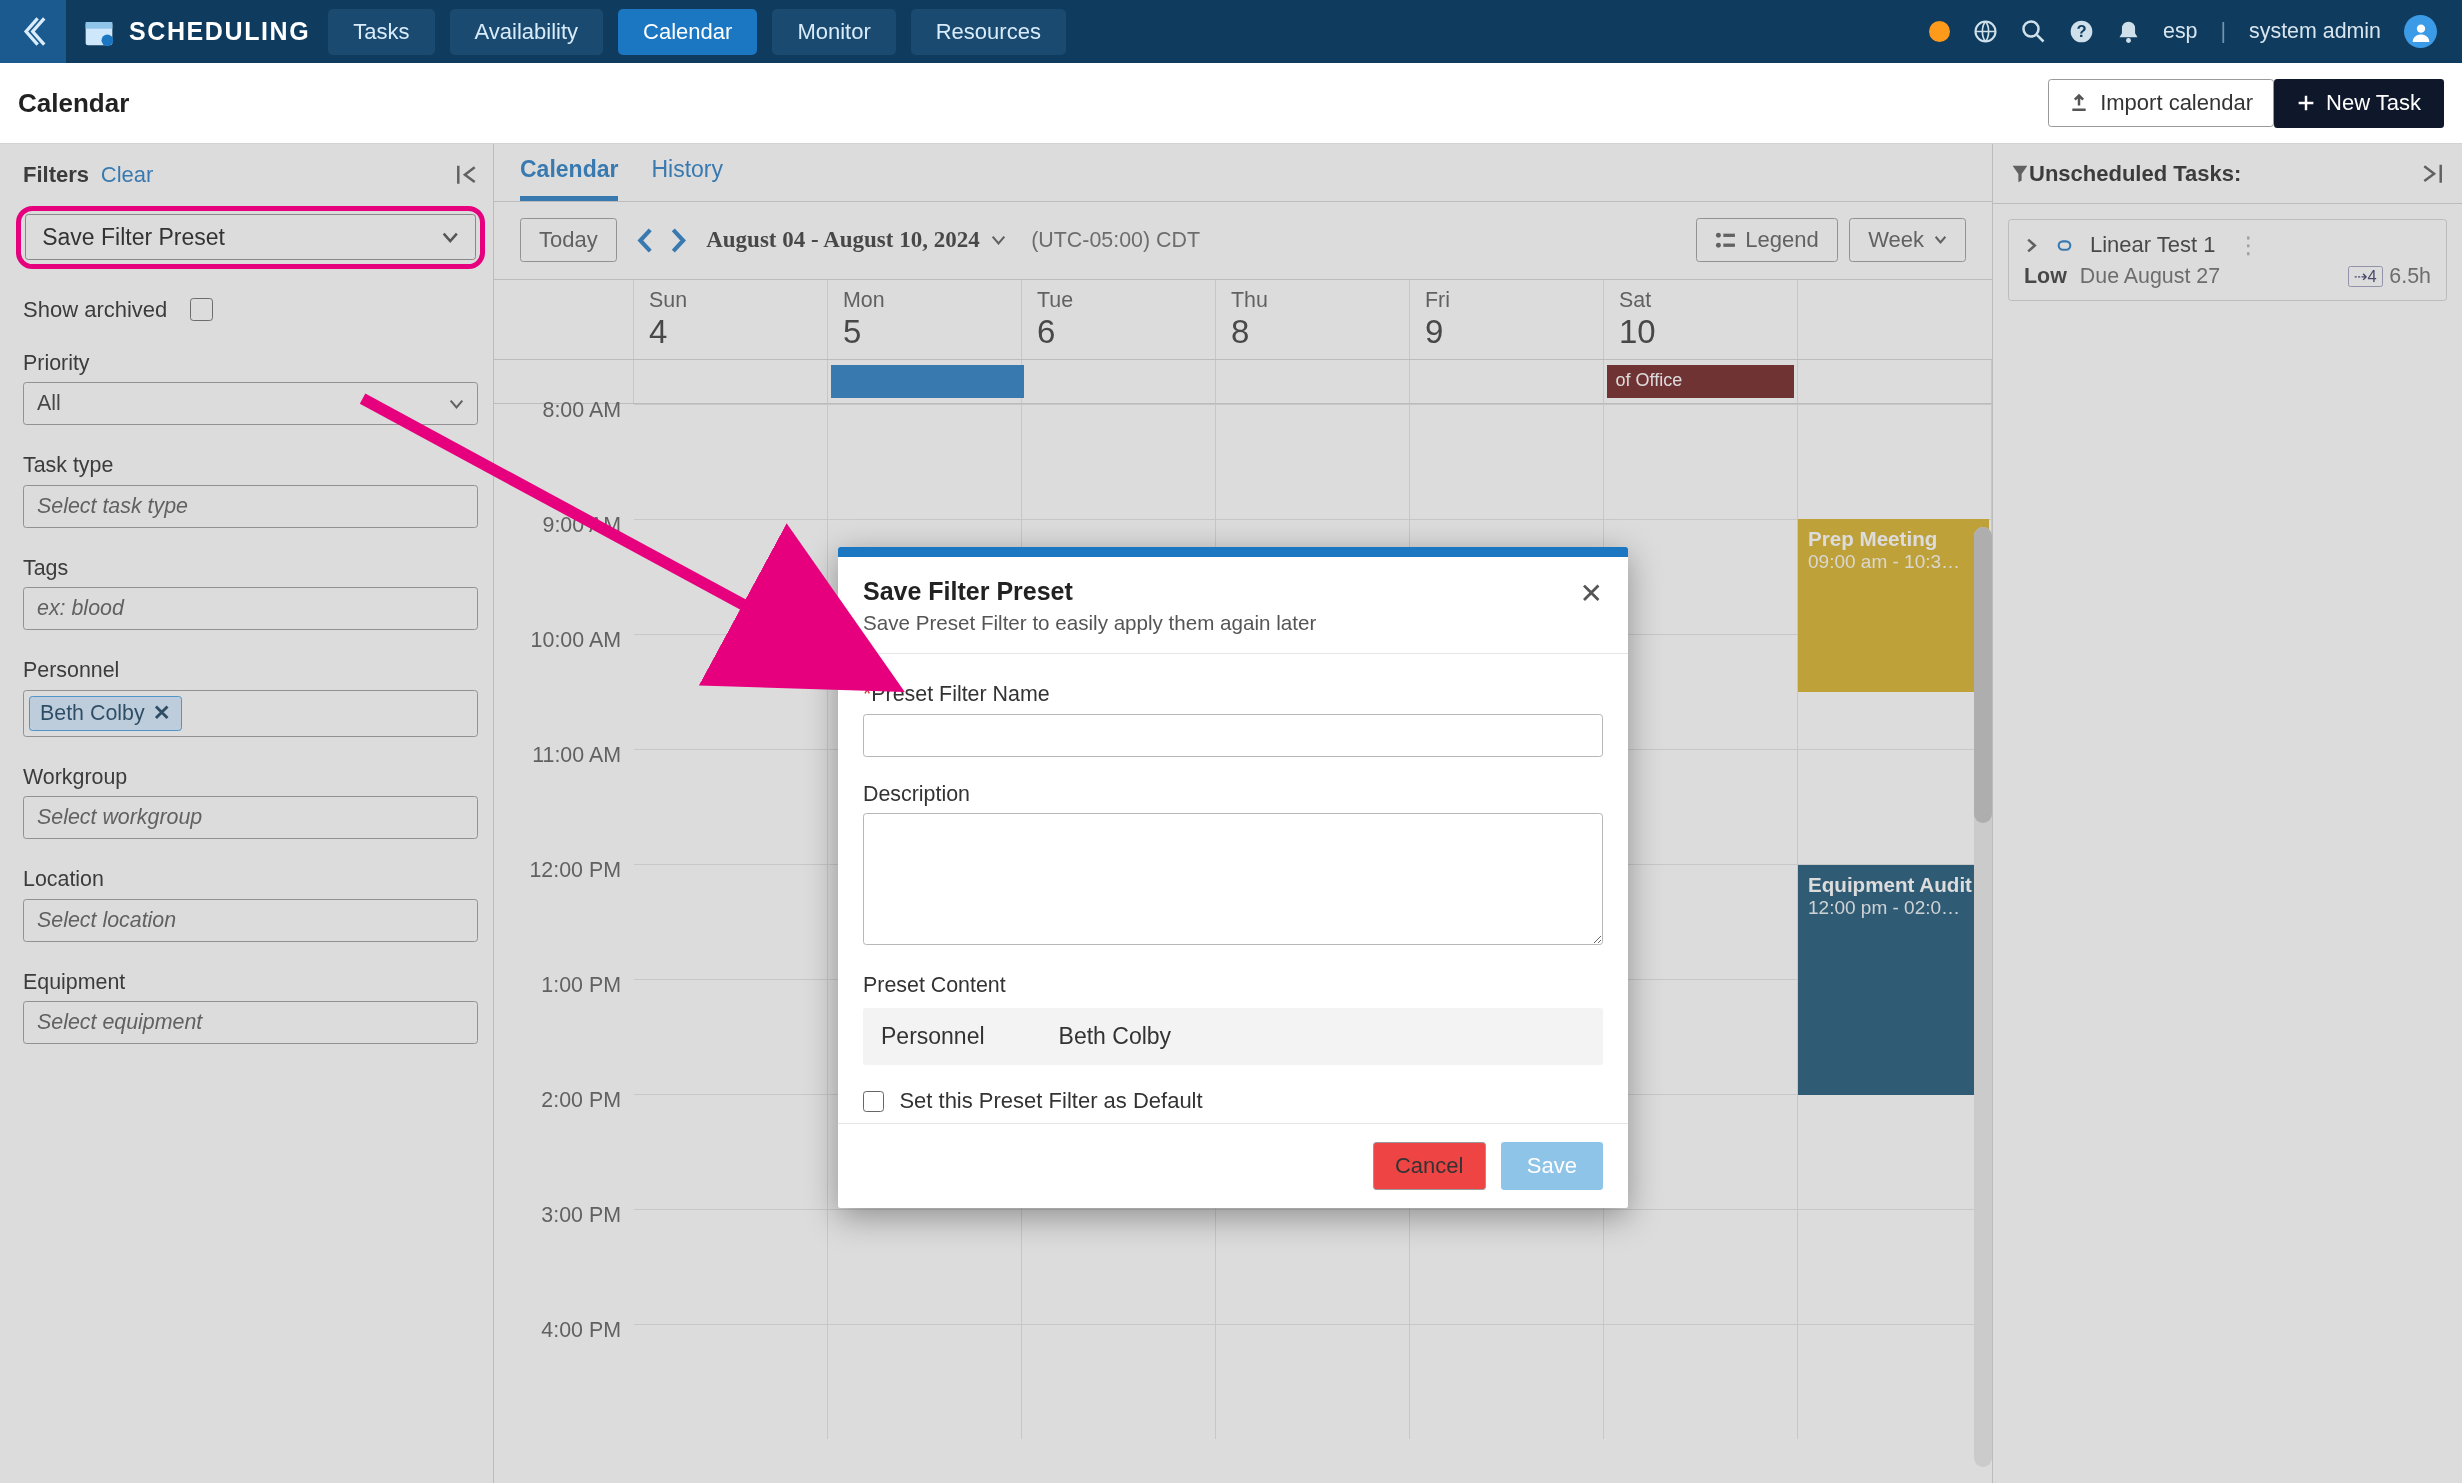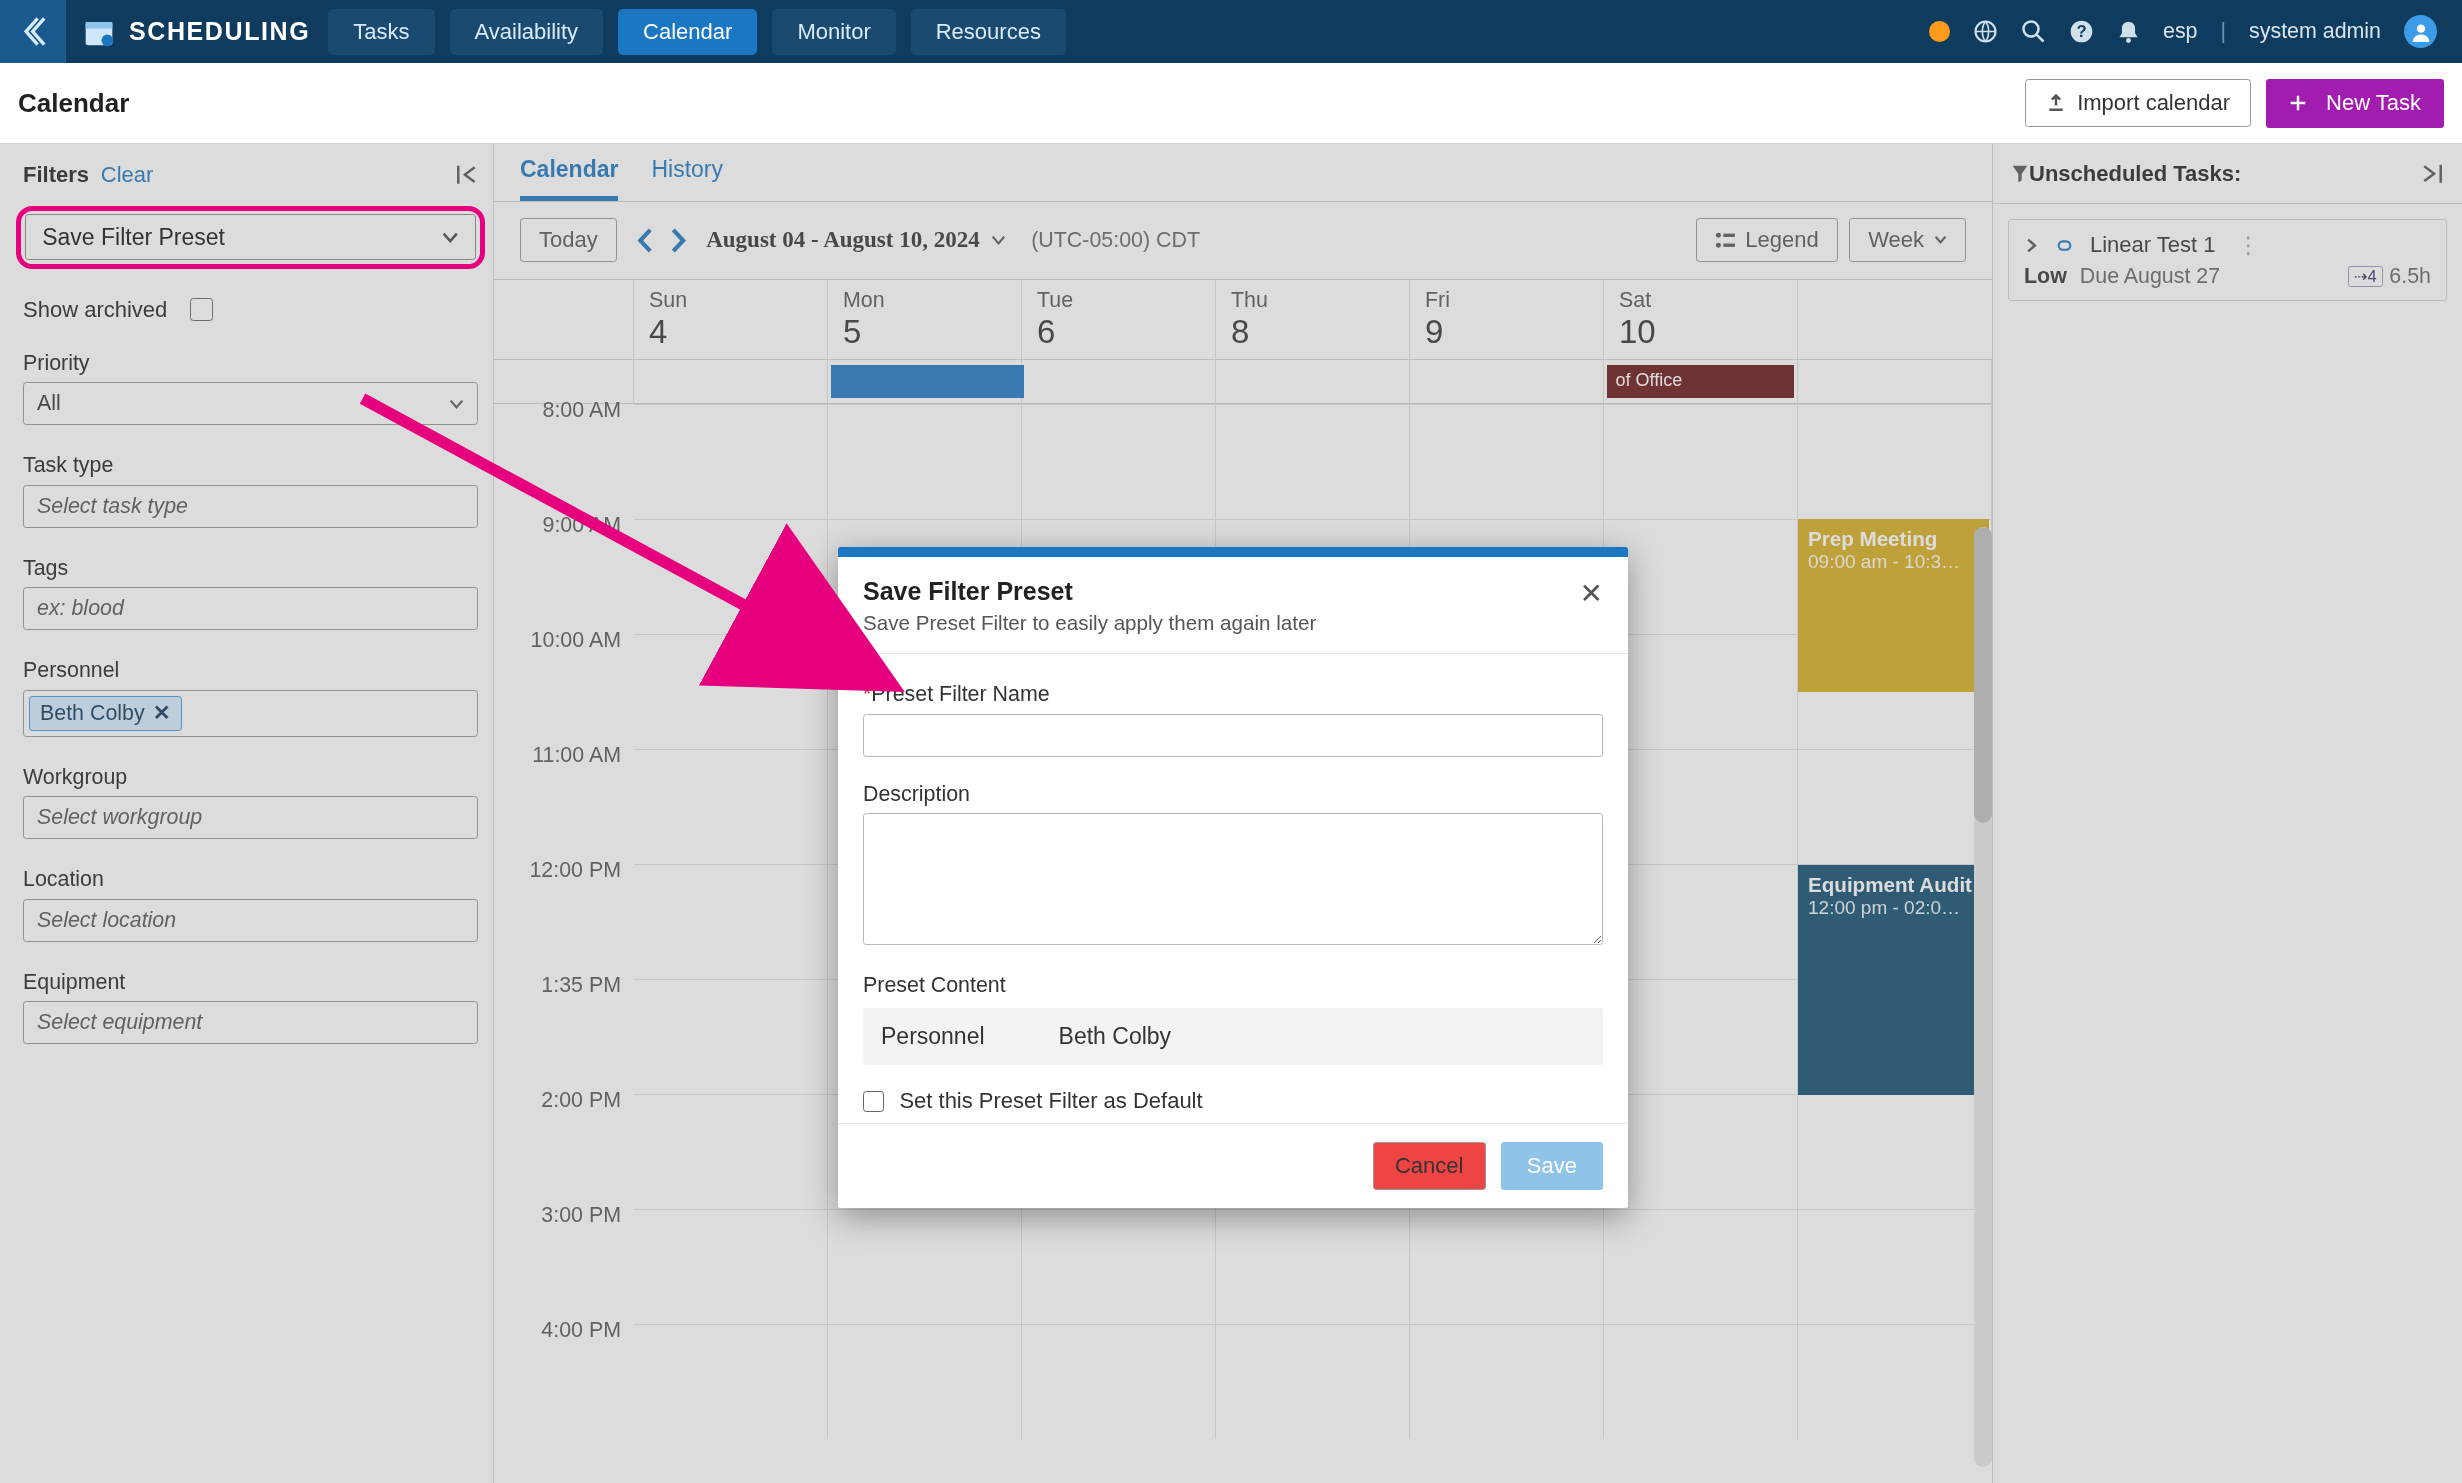--- a/index.html
+++ b/index.html
@@ -16,21 +16,21 @@
   .topicons { display:flex; align-items:center; gap:23px; padding-right:25px; font-size:21.4px; color:#d9e5ee; }
   .dot-orange { width:21.4px; height:21.4px; border-radius:50%; background:#ff9a1a; }
   .avatar { width:33px; height:33px; border-radius:50%; background:#3c9be6; display:flex; align-items:center; justify-content:center; }
   .usersep { color:#6f95ad; }
 
   
   .titlebar { height:81px; background:#fff; border-bottom:0.8px solid #d3d3d3; display:flex; align-items:center; padding:0 18px; }
   .titlebar h1 { font-size:26px; font-weight:700; color:#222; }
   .tb-spacer { flex:1; }
   .btn-outline { border:0.8px solid #999; background:#fff; color:#333; font-size:22px; padding:10px 20px; border-radius:3.3px; display:flex; align-items:center; gap:11.5px; cursor:pointer; }
-  .btn-primary { background:#a21caf; color:#fff; border:none; font-size:22px; padding:11.5px 23px; border-radius:3.3px; display:flex; align-items:center; gap:19px; margin-left:15px; cursor:pointer; }
+  .btn-primary { background:#0f172a; color:#fff; border:none; font-size:22px; padding:11.5px 23px; border-radius:3.3px; display:flex; align-items:center; gap:11px; cursor:pointer; }
 
   
   .main { display:flex; height:calc(1483px - 63px - 81px); position:relative; }
   .overlay { position:absolute; inset:0; background:rgba(130,130,130,0.28); z-index:5; pointer-events:none; }
 
   
   .sidebar { width:494px; min-width:494px; background:#fff; border-right:0.8px solid #d3d3d3; padding:0 15px 15px 23px; }
   .sb-header { display:flex; align-items:center; justify-content:space-between; padding-top:18px; }
   .sb-title { font-size:22px; font-weight:700; color:#222; }
   .sb-clear { font-size:22px; color:#1c77c3; margin-left:8.2px; }
@@ -409,21 +409,21 @@
             <div class="time">12:00 PM</div>
             <div class="slot"></div>
             <div class="slot"></div>
             <div class="slot"></div>
             <div class="slot"></div>
             <div class="slot"></div>
             <div class="slot"></div>
             <div class="slot"></div>
           </div>
         <div class="hourrow">
-            <div class="time">1:35 PM</div>
+            <div class="time">1:00 PM</div>
             <div class="slot"></div>
             <div class="slot"></div>
             <div class="slot"></div>
             <div class="slot"></div>
             <div class="slot"></div>
             <div class="slot"></div>
             <div class="slot"></div>
           </div>
         <div class="hourrow">
             <div class="time">2:00 PM</div>

